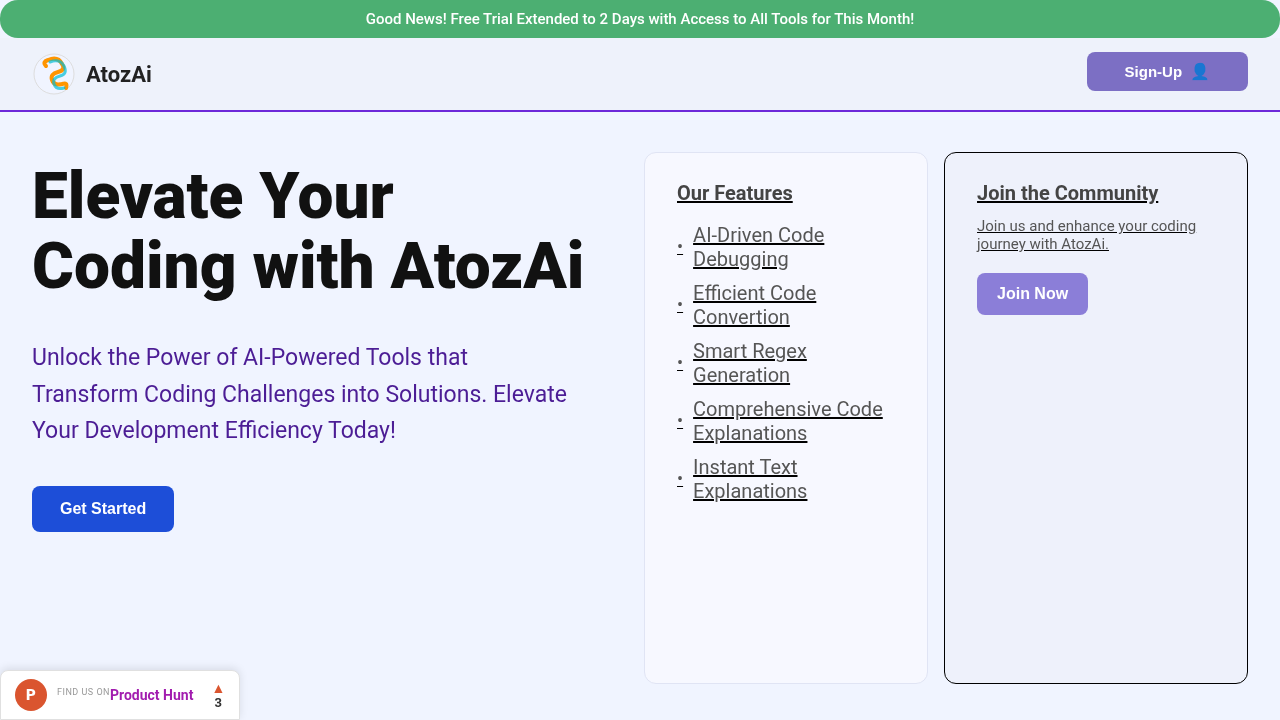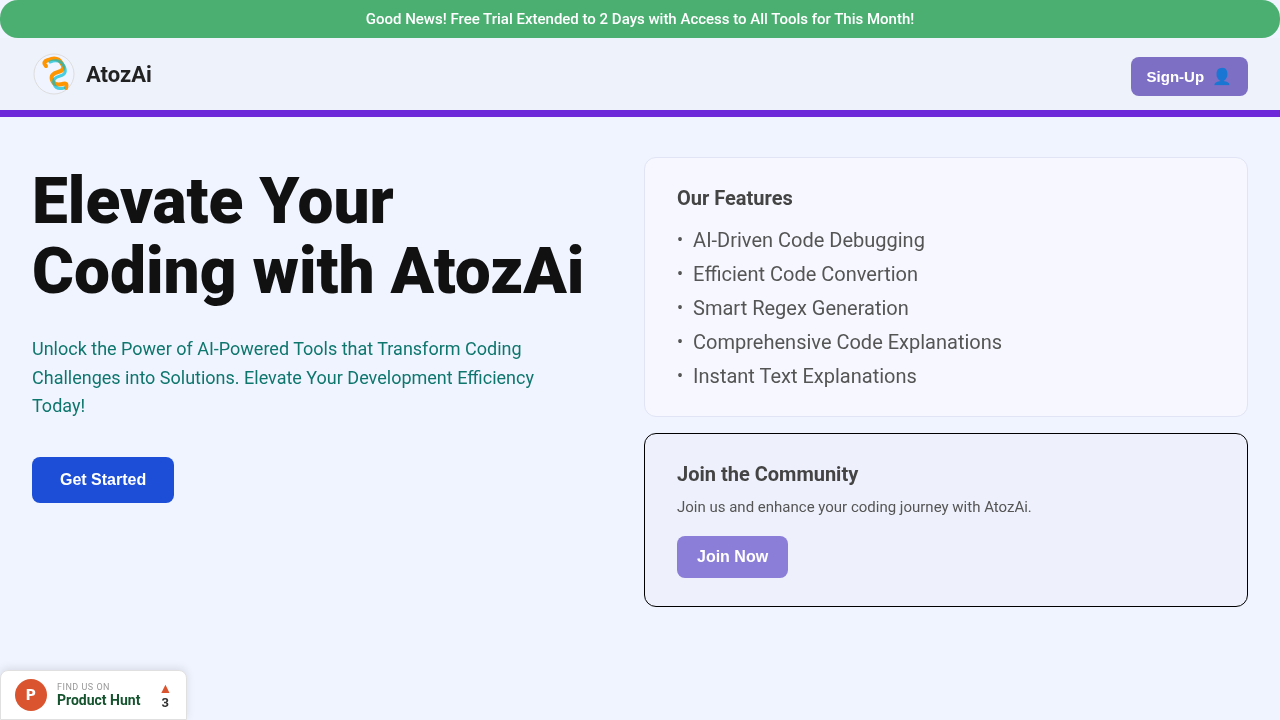--- a/index.html
+++ b/index.html
@@ -13,45 +13,45 @@
       padding: 10px 20px;
       font-size: 15px;
       font-weight: 500;
       border-radius: 18px;
     }
 
     
     #navbar {
       background: #eef2fb;
       display: flex;
-      align-items: flex-end;
+      align-items: flex-start;
       justify-content: space-between;
       padding: 14px 32px;
-      border-bottom: 7px solid #6d28d9;
+      border-bottom: 2px solid #6d28d9;
     }
     #logo-area {
       display: flex;
       align-items: center;
       gap: 10px;
     }
     #logo-icon {
       width: 44px;
       height: 44px;
     }
     #logo-text {
       font-size: 22px;
       font-weight: 700;
       color: #222;
     }
     #signup-button {
       background: #7c6fc4;
       color: white;
       border: none;
       border-radius: 8px;
-      padding: 10px 16px;
+      padding: 10px 38px;
       font-size: 15px;
       font-weight: 600;
       cursor: pointer;
       display: flex;
       align-items: center;
       gap: 8px;
     }
     #signup-icon {
       font-size: 16px;
     }
@@ -73,44 +73,46 @@
       padding-top: 10px;
     }
     #hero-title {
       font-size: 64px;
       font-weight: 900;
       color: #111;
       line-height: 1.1;
       margin-bottom: 27px;
     }
     #hero-subtitle {
-      font-size: 18px;
-      color: #0f766e;
+      font-size: 23px;
+      color: #4c1d95;
       line-height: 1.6;
       margin-bottom: 36px;
       max-width: 540px;
+      margin-top: 10px;
     }
     #get-started-button {
       background: #1d4ed8;
       color: white;
       border: none;
       border-radius: 8px;
       padding: 14px 28px;
       font-size: 16px;
       font-weight: 600;
       cursor: pointer;
       width: fit-content;
     }
 
     
     #right {
       flex: 1;
       display: flex;
-      flex-direction: column;
+      flex-direction: row;
       gap: 16px;
+      text-decoration: underline;
     }
 
     
     #features-card {
       background: #f7f8ff;
       border-radius: 12px;
       padding: 28px 32px;
       border: 1px solid #e0e4f4;
     }
     #features-title {
@@ -190,32 +192,31 @@
       border-radius: 50%;
       display: flex;
       align-items: center;
       justify-content: center;
       color: white;
       font-weight: 900;
       font-size: 15px;
     }
     #ph-text-area {
       display: flex;
-      flex-direction: column;
     }
     #ph-find-us {
       font-size: 9px;
       color: #999;
       letter-spacing: 0.5px;
       text-transform: uppercase;
     }
     #ph-name {
       font-size: 14px;
       font-weight: 700;
-      color: #14532d;
+      color: #a21caf;
     }
     #ph-vote-area {
       display: flex;
       flex-direction: column;
       align-items: center;
       margin-left: 8px;
     }
     #ph-arrow {
       color: #da552f;
       font-size: 14px;

